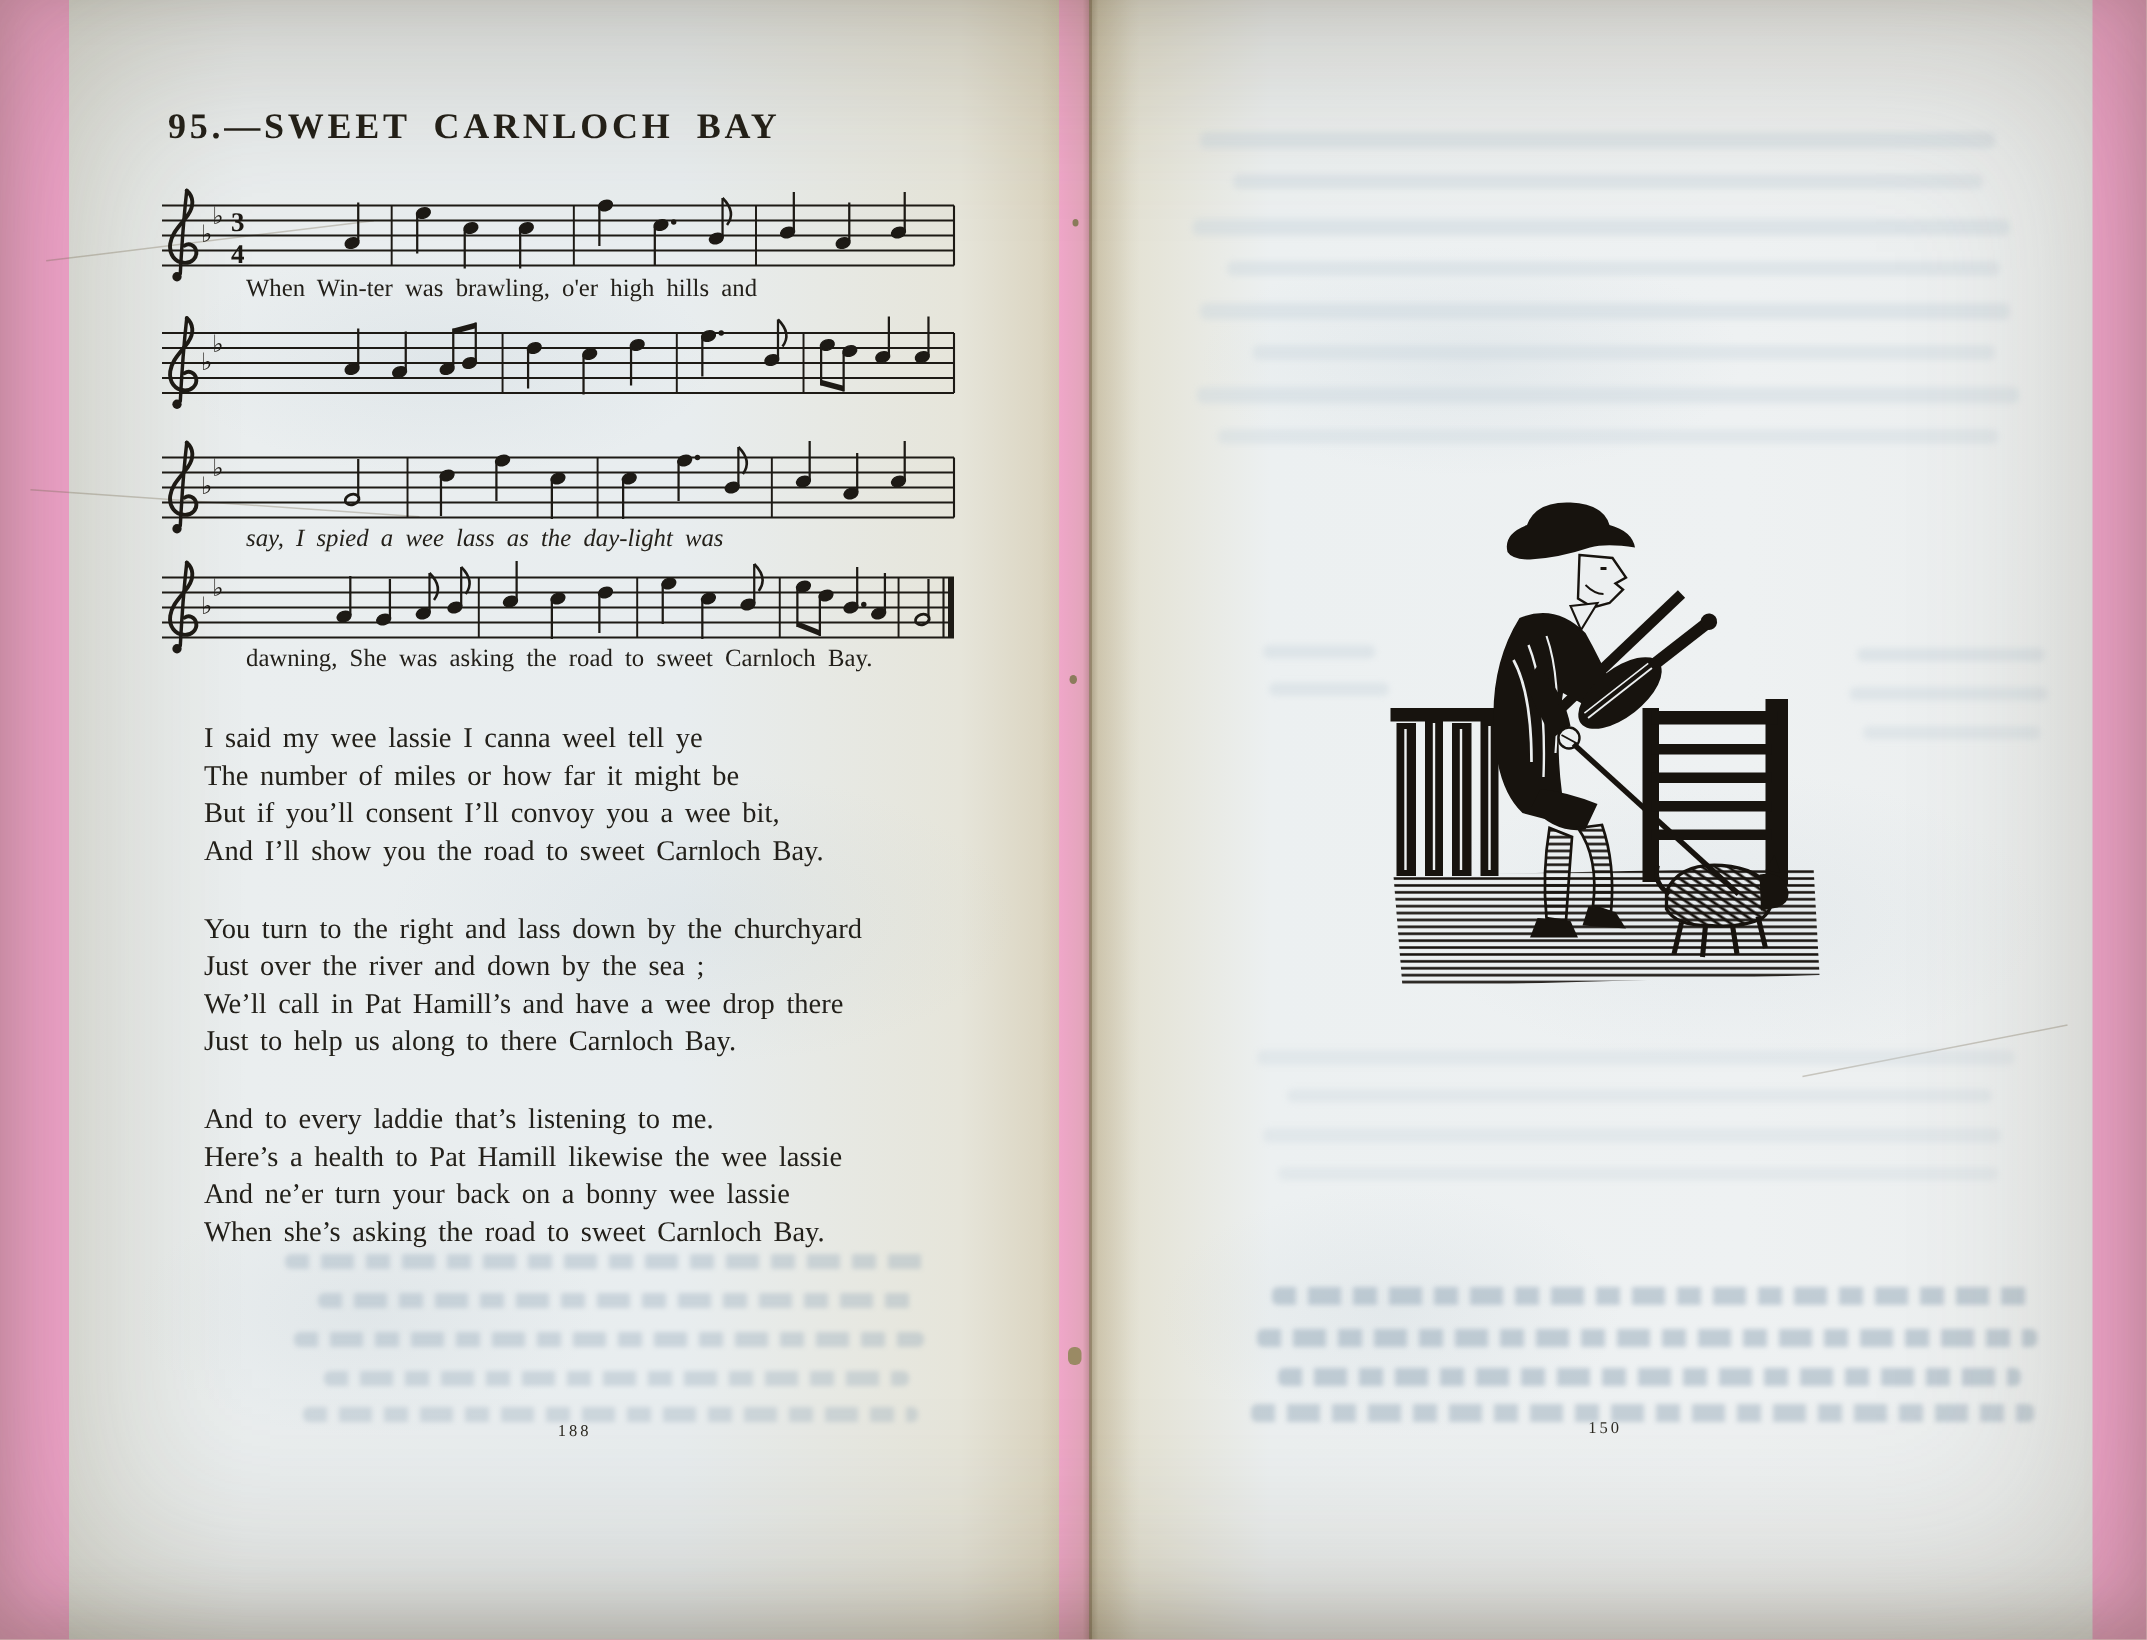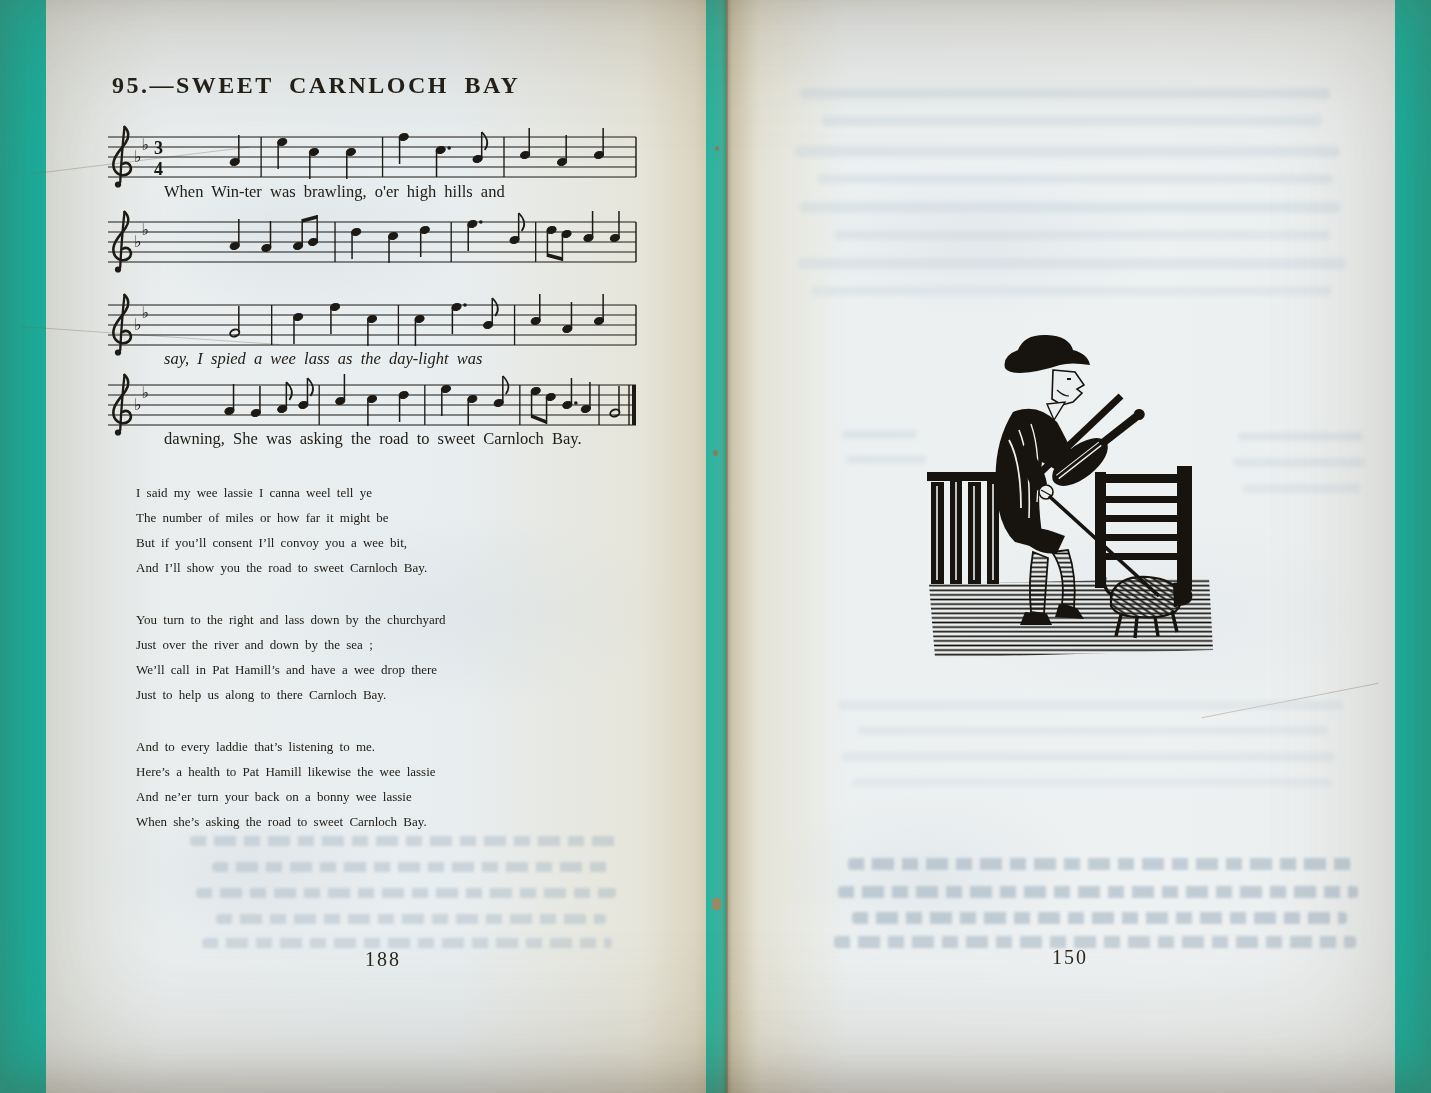--- a/index.html
+++ b/index.html
@@ -1,16 +1,16 @@
 <!DOCTYPE html>
 <html><head>
 <meta charset="utf-8">
 <style>
   html,body{margin:0;padding:0;background:#b9b09a;}
-  .photo{position:relative;width:1431px;height:1093px;background:#14b8a6;overflow:hidden;
+  .photo{position:relative;width:1431px;height:1093px;background:#f9a8d4;overflow:hidden;
          font-family:"Liberation Serif",serif;color:#201d17;}
   .photo::after{content:"";position:absolute;inset:0;pointer-events:none;
          box-shadow:inset 0 0 130px 25px rgba(96,84,55,.30), inset 0 -12px 40px rgba(70,60,38,.25);}
   .page{position:absolute;top:0;height:1093px;}
   .page-left{left:46px;width:660px;
      background:linear-gradient(to right,#e3e6e2 0%,#eaeeef 18%,#e8edef 62%,#e6e5da 90%,#d9d2bd 100%);}
   .page-right{left:727px;width:668px;
      background:linear-gradient(to right,#d9d2bd 0%,#e4e2d4 4%,#ecf0f1 18%,#eef1f2 65%,#ebeeee 100%);}
   .smudge{position:absolute;inset:0;pointer-events:none;
      background:
@@ -22,22 +22,22 @@
   .gutter-line{position:absolute;left:726px;top:0;width:2px;height:1093px;background:#8d8063;opacity:.75;filter:blur(.4px);}
   .stitch{position:absolute;background:#8b7c5c;border-radius:50%;}
   .scratch{position:absolute;height:1px;background:rgba(125,115,92,.35);pointer-events:none;}
 
   .song-title{position:absolute;left:112px;top:72px;font-size:24px;font-weight:bold;
      letter-spacing:2.5px;word-spacing:7px;color:#211e17;}
   .staff-svg{position:absolute;left:106px;width:532px;height:78px;overflow:visible;}
   .staff-lyric{position:absolute;left:164px;font-size:16.5px;word-spacing:4px;color:#23201a;white-space:nowrap;}
   .verses{position:absolute;left:136px;top:480px;width:520px;}
   .verse{margin-bottom:27px;}
-  .verse-line{font-size:13px;line-height:25px;word-spacing:3px;color:#23201a;}
-  .pagenum{position:absolute;top:948px;width:60px;text-align:center;font-size:20px;letter-spacing:2px;color:#2b2820;}
+  .verse-line{font-size:19px;line-height:25px;word-spacing:3px;color:#23201a;}
+  .pagenum{position:absolute;top:948px;width:60px;text-align:center;font-size:11px;letter-spacing:2px;color:#2b2820;}
   .pagenum-left{left:353px;}
   .pagenum-right{left:1040px;top:946px;}
 
   .ghost{position:absolute;background:#c7d3db;border-radius:4px;filter:blur(2px);pointer-events:none;}
   .ghost.worded{background:repeating-linear-gradient(90deg,rgba(148,168,184,.9) 0 16px,rgba(148,168,184,0) 16px 24px,rgba(148,168,184,.9) 24px 46px,rgba(148,168,184,0) 46px 54px);filter:blur(1.6px);}
   .woodcut{position:absolute;left:925px;top:312px;width:290px;height:350px;}
 </style>
 </head>
 <body>
 

